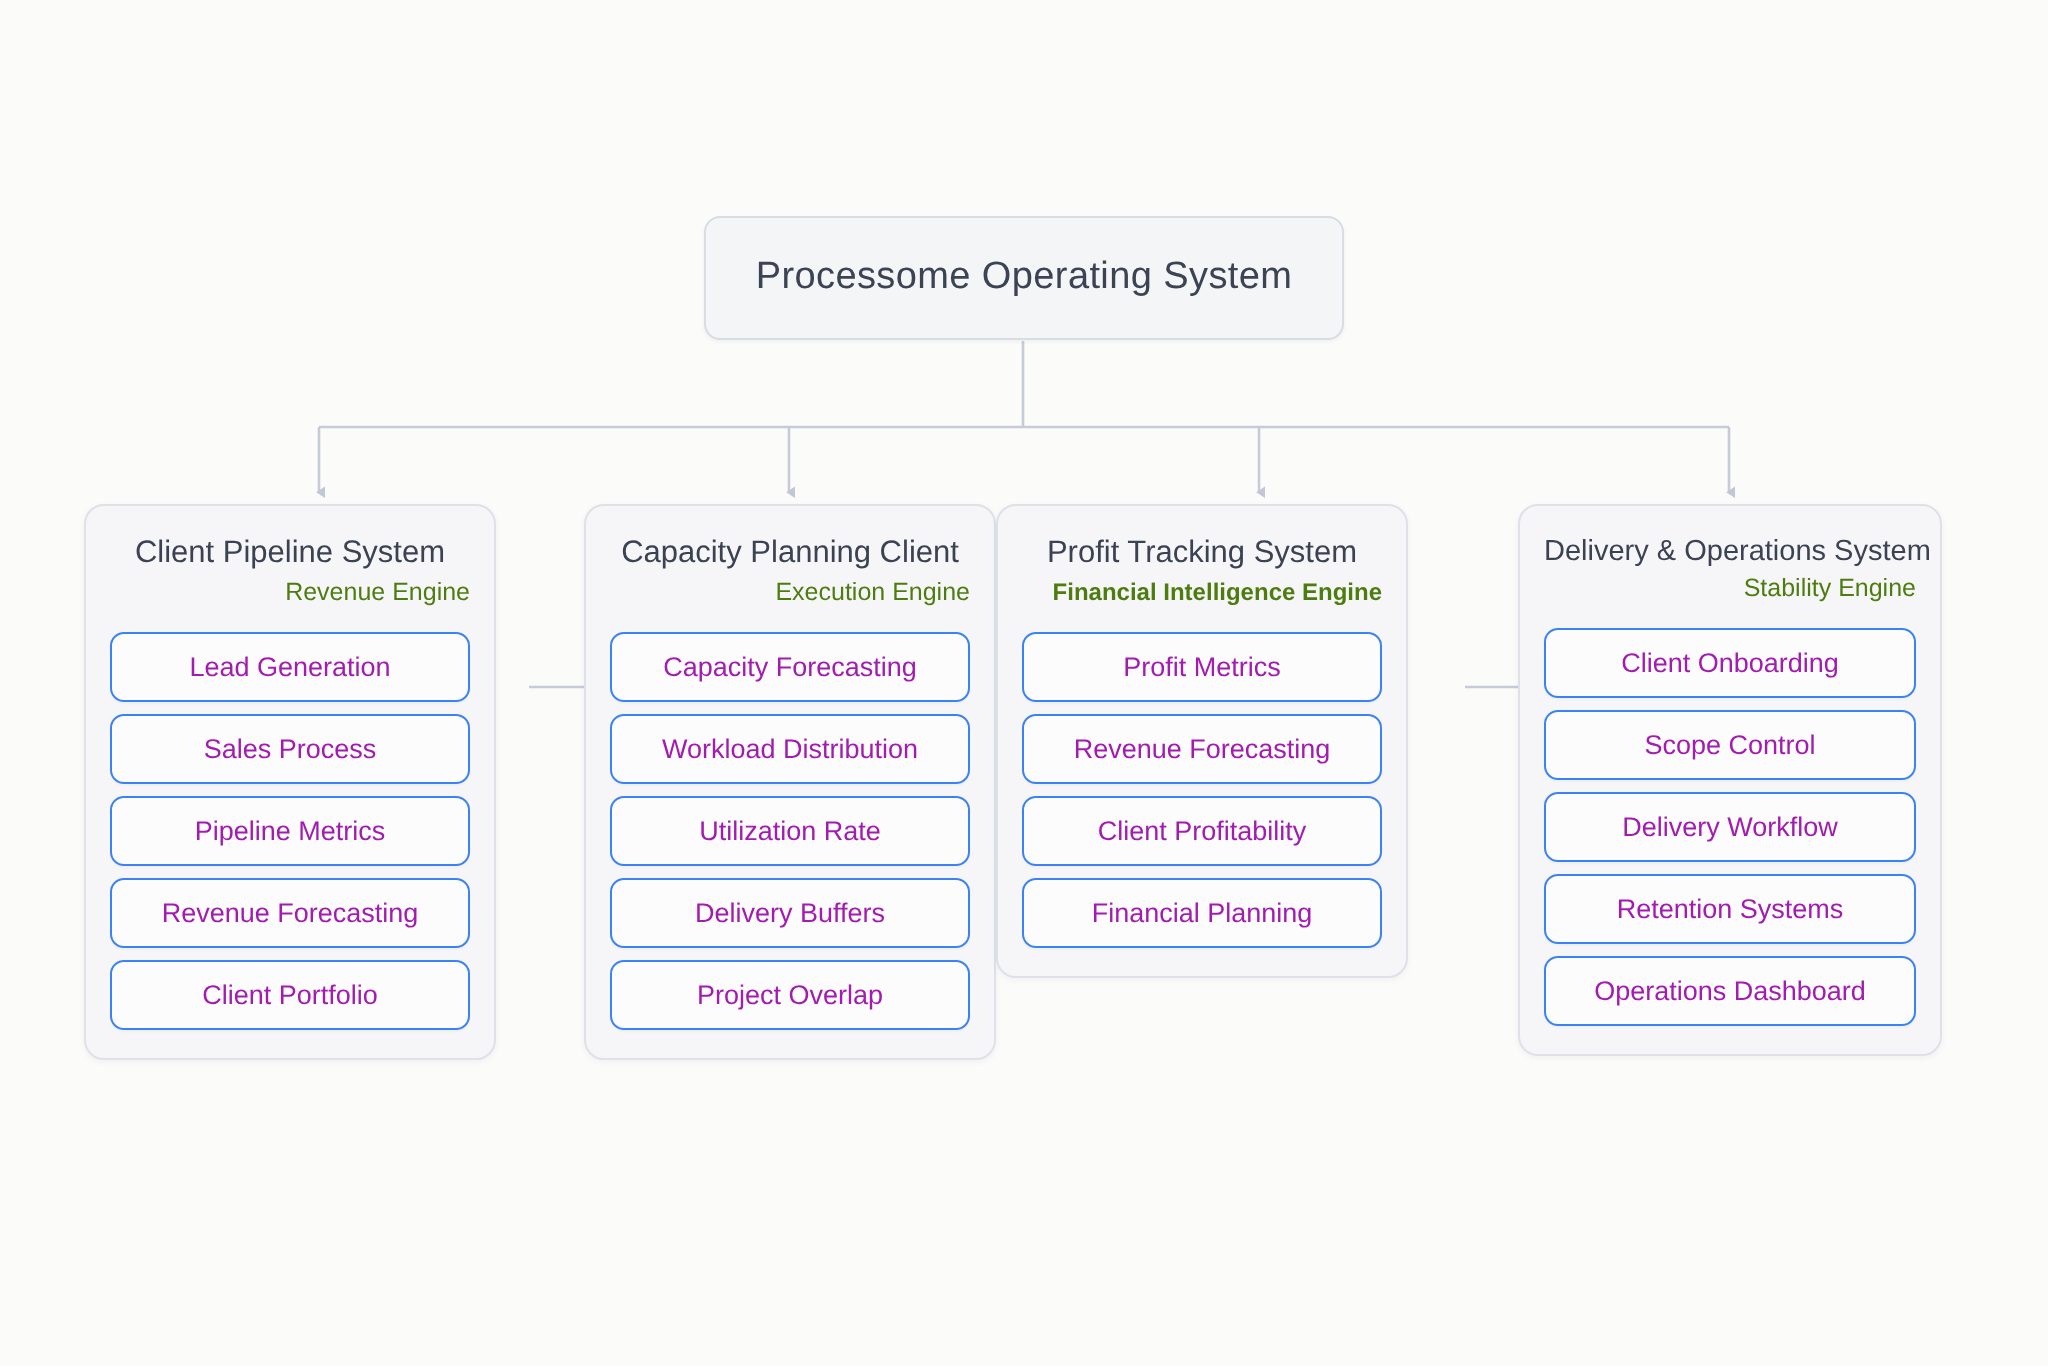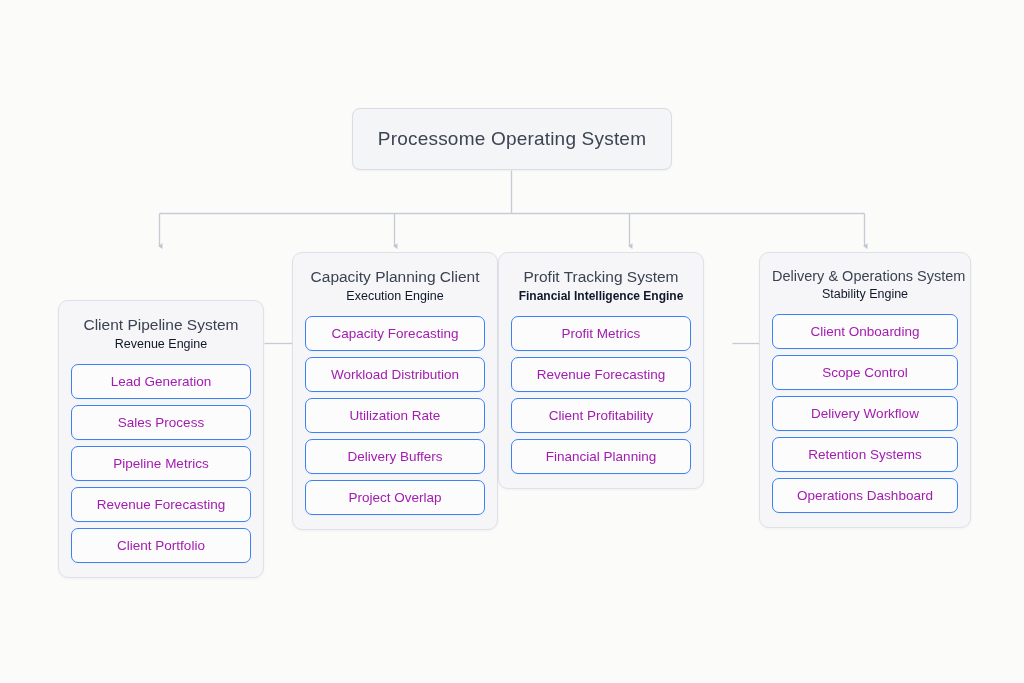--- a/index.html
+++ b/index.html
@@ -59,41 +59,41 @@
     box-sizing: border-box;
     background: #f6f6f8;
     border: 1px solid #dfe1e8;
     border-radius: 10px;
     padding: 14px 12px 14px 12px;
     box-shadow: 0 1px 3px rgba(40,48,70,0.05);
     display: flex;
     flex-direction: column;
     align-items: stretch;
   }
-  .panel-0 { left: 58px; margin-top: 48px; }
+  .panel-0 { left: 42px; }
   .panel-1 { left: 292px; }
   .panel-2 { left: 498px; }
   .panel-3 { left: 759px; width: 212px; }
 
   .panel-title {
     text-align: center;
     font-size: 15.5px;
     color: #3b4353;
     margin: 1px 0 3px 0;
     white-space: nowrap;
   }
   .panel-0 .panel-title,
   .panel-1 .panel-title,
   .panel-2 .panel-title { font-size: 15.5px; }
   .panel-3 .panel-title { font-size: 14.5px; }
 
   .panel-subtitle {
-    text-align: center;
+    text-align: right;
     font-size: 12.5px;
-    color: #0f172a;
+    color: #4d7c0f;
     margin-bottom: 13px;
   }
   .panel-2 .panel-subtitle { font-size: 12px; font-weight: bold; }
 
   .item-list {
     display: flex;
     flex-direction: column;
     gap: 6px;
   }
   .item-box {

